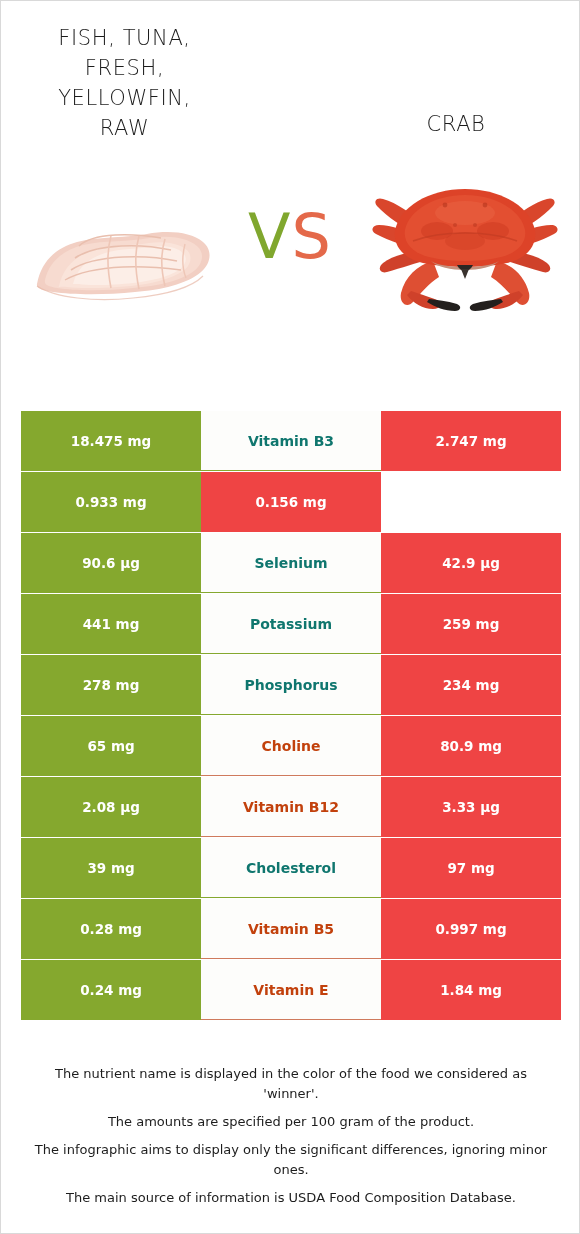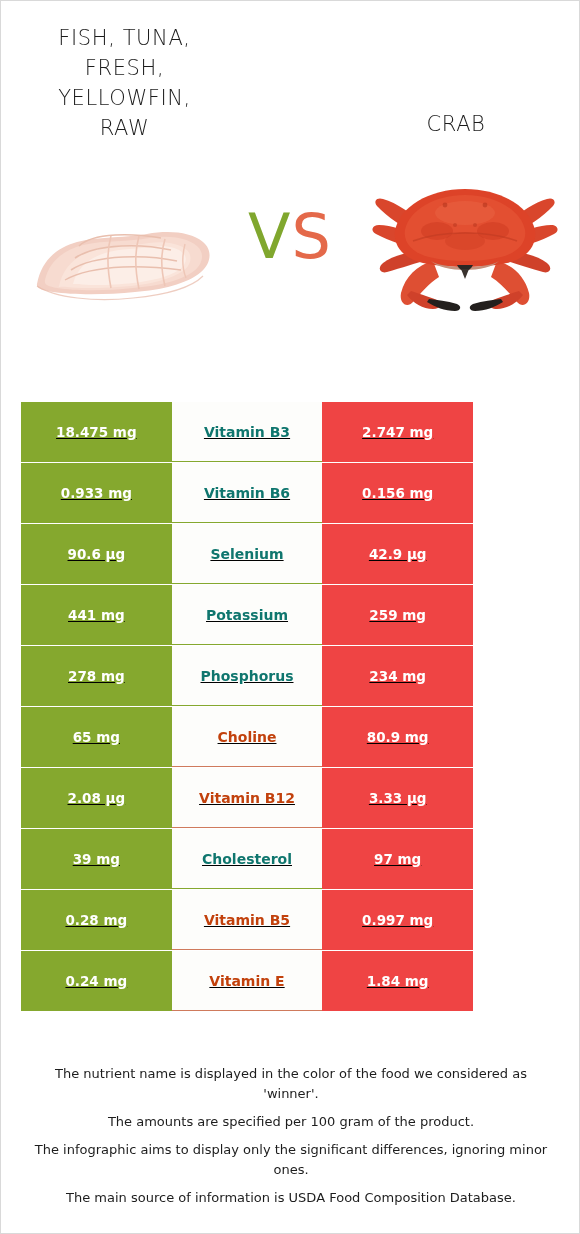--- a/index.html
+++ b/index.html
@@ -72,23 +72,22 @@
     top: 0;
   }
   .food-left  { left: 14px;  width: 210px; height: 150px; top: 10px; }
   .food-right { left: 366px; width: 196px; height: 155px; top: 3px; }
   .food svg { display: block; width: 100%; height: 100%; }
 
   
   .table {
     position: absolute;
     left: 20px;
-    top: 401px;
-    width: 452px;
-    text-decoration: underline;
+    top: 410px;
+    width: 540px;
   }
   .row {
     display: flex;
     height: 60px;
     margin-bottom: 1px;
   }
   .cell {
     display: flex;
     align-items: center;
     justify-content: center;
@@ -217,21 +216,20 @@
   </div>
 
   <div class="table">
     <div class="row">
       <div class="cell cell-left">18.475 mg</div>
       <div class="cell cell-mid">Vitamin B3</div>
       <div class="cell cell-right">2.747 mg</div>
     </div>
     <div class="row">
       <div class="cell cell-left">0.933 mg</div>
-      <div class="cell cell-mid">Vitamin B6</div>
       <div class="cell cell-right">0.156 mg</div>
     </div>
     <div class="row">
       <div class="cell cell-left">90.6 µg</div>
       <div class="cell cell-mid">Selenium</div>
       <div class="cell cell-right">42.9 µg</div>
     </div>
     <div class="row">
       <div class="cell cell-left">441 mg</div>
       <div class="cell cell-mid">Potassium</div>

